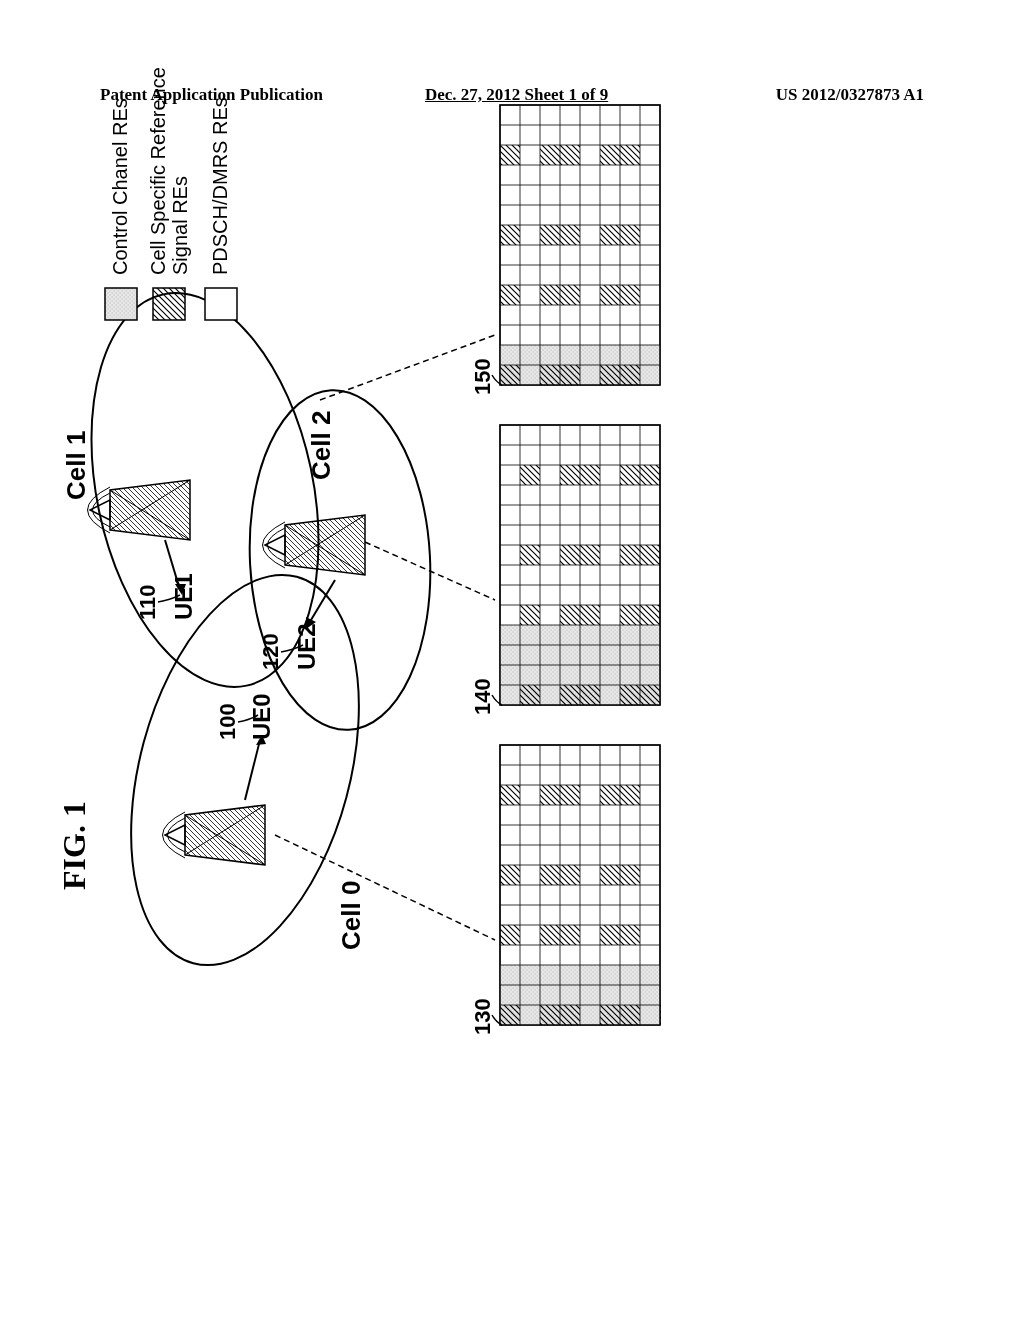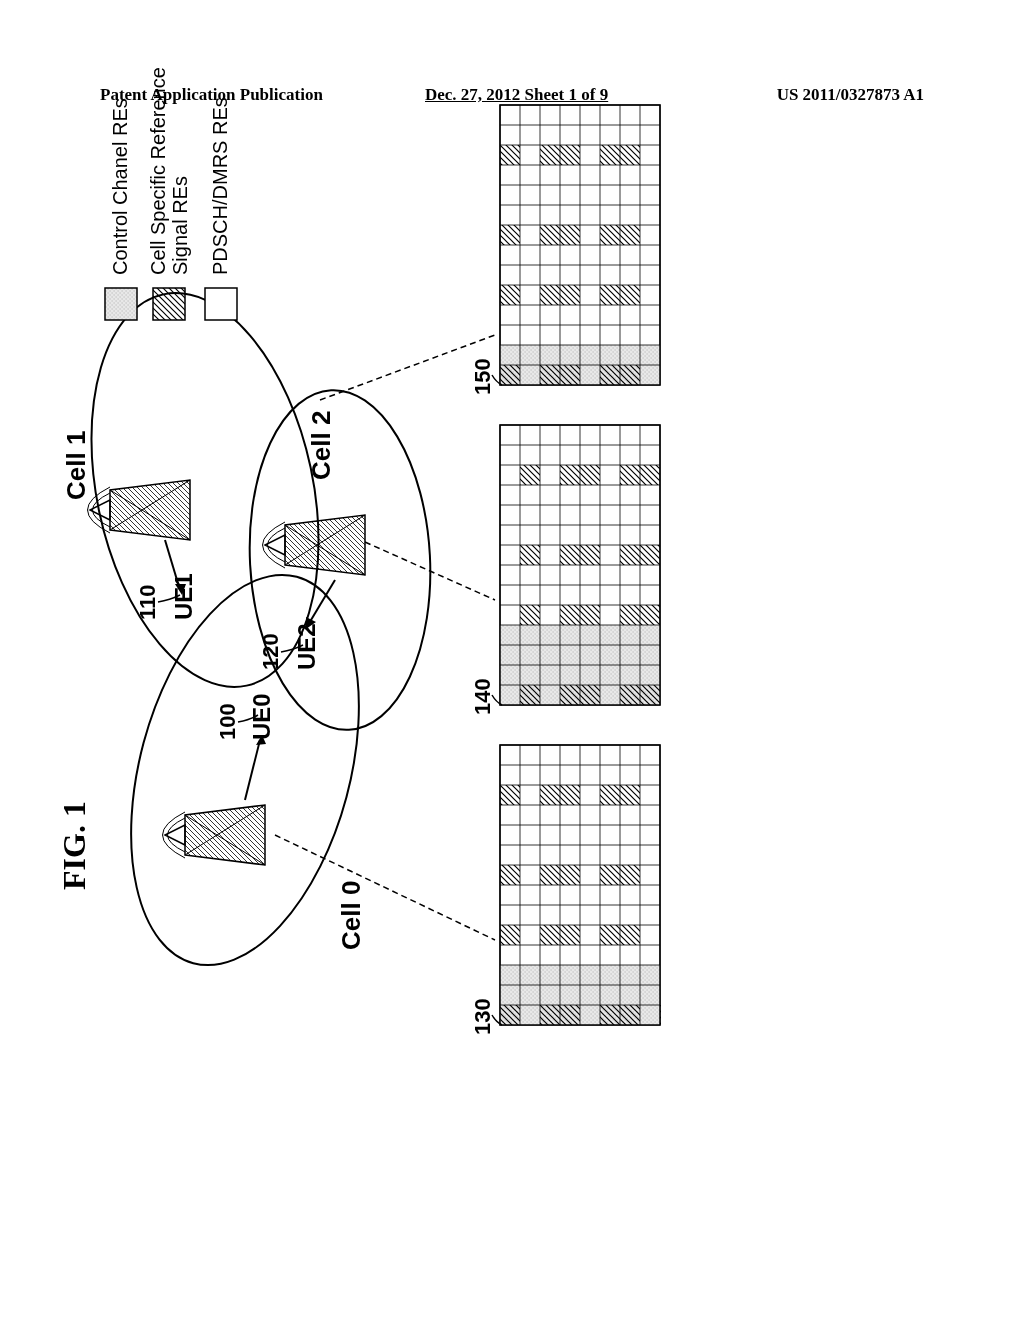--- a/index.html
+++ b/index.html
@@ -42,21 +42,21 @@
       width: 1050px;
       height: 1050px;
     }
   </style>
 </head>
 <body>
 
 <div class="header">
   <span class="header-left">Patent Application Publication</span>
   <span class="header-center">Dec. 27, 2012  Sheet 1 of 9</span>
-  <span class="header-right">US 2011/0327873 A1</span>
+  <span class="header-right">US 2012/0327873 A1</span>
 </div>
 
 <div class="svg-wrapper">
 <svg width="1050" height="1050" viewBox="0 0 1050 1050">
   <defs>
     <pattern id="hatch" patternUnits="userSpaceOnUse" width="6" height="6">
       <path d="M-1,1 l2,-2 M0,6 l6,-6 M5,7 l2,-2" stroke="black" stroke-width="1.2"></path>
     </pattern>
     <pattern id="lightgray" patternUnits="userSpaceOnUse" width="4" height="4">
       <rect width="4" height="4" fill="#e8e8e8"></rect>

